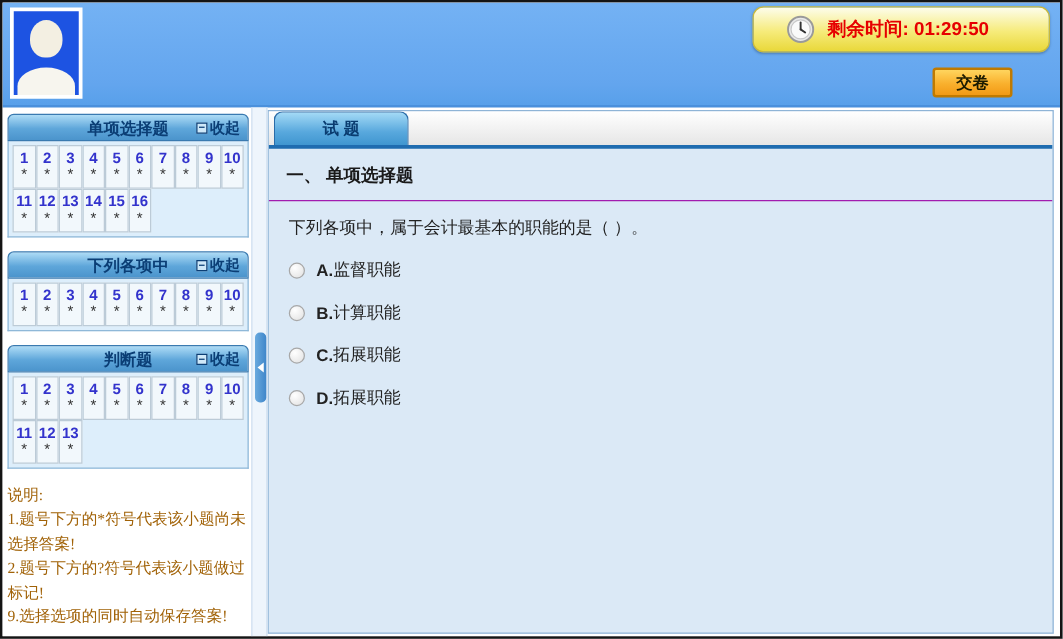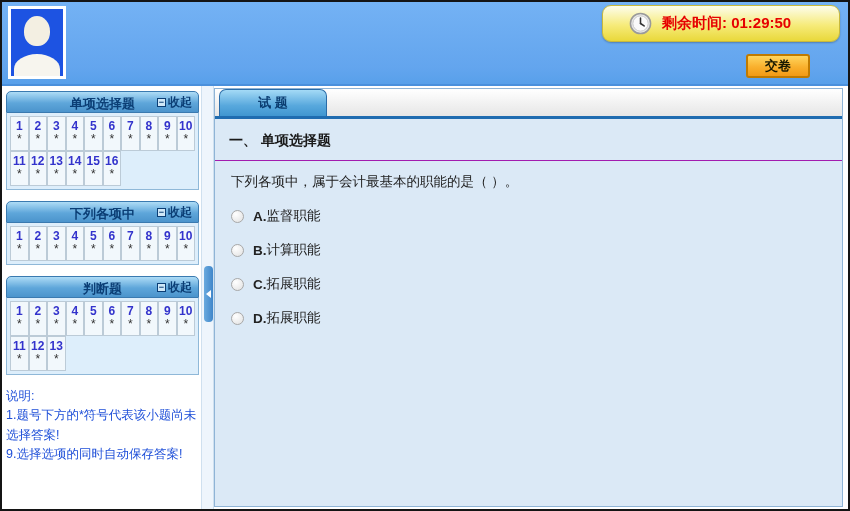--- a/index.html
+++ b/index.html
@@ -52,22 +52,22 @@
   .minibox { display:inline-block; width:9px; height:9px; border:1px solid #0b3e75;
              line-height:7px; font-size:9px; text-align:center; margin-right:2px;
              background:#cfe8f8; }
   .panel-body { border:1px solid #8fb8d8; border-top:none; background:#ddeefb;
                 padding:3px; display:grid; grid-template-columns:repeat(10,1fr); }
   .qcell { background:#f2f8fc; border:1px solid #bccbd7; height:35px; text-align:center;
            padding-top:2px; cursor:pointer; }
   .qnum { color:#3333cc; font-weight:bold; font-size:12px; line-height:15px; }
   .qmark { color:#333; font-size:12px; line-height:11px; }
 
-  .notes { margin-top:12px; padding-right:2px; color:#1d4ed8; font-size:12.5px;
-           line-height:1.55; }
+  .notes { margin-top:12px; padding-right:2px; color:#a16207; font-size:12.5px;
+           line-height:1.55;font-family:Liberation Serif, serif; }
 
   
   .splitter { width:13px; background:#eef5fc; border-left:1px solid #cfe0ef;
               border-right:1px solid #cfe0ef; position:relative; }
   .splitter-handle { position:absolute; left:2px; top:180px; width:9px; height:56px;
                      background:linear-gradient(90deg,#6aaade,#3f86ca); border-radius:4px;
                      cursor:pointer; display:flex; align-items:center; justify-content:center; }
   .arrow-left { width:0; height:0; border-top:4px solid transparent;
                 border-bottom:4px solid transparent; border-right:5px solid #fff; }
 
@@ -304,20 +304,21 @@
               <div class="qcell">
                 <div class="qnum">13</div>
                 <div class="qmark">*</div>
               </div>
             </div>
           </div>
         </div>
       <div class="notes">
           <div>说明:</div>
           <div>1.题号下方的*符号代表该小题尚未选择答案!</div>
+          <div>2.题号下方的?符号代表该小题做过标记!</div>
           <div>9.选择选项的同时自动保存答案!</div>
         </div>
 
     </div>
 
     <div class="splitter">
       <div class="splitter-handle">
         <span class="arrow-left"></span>
       </div>
     </div>

